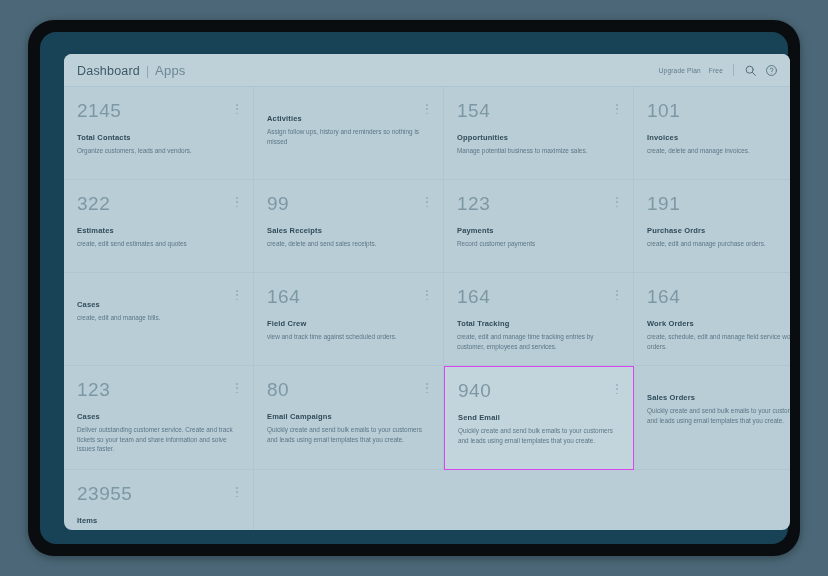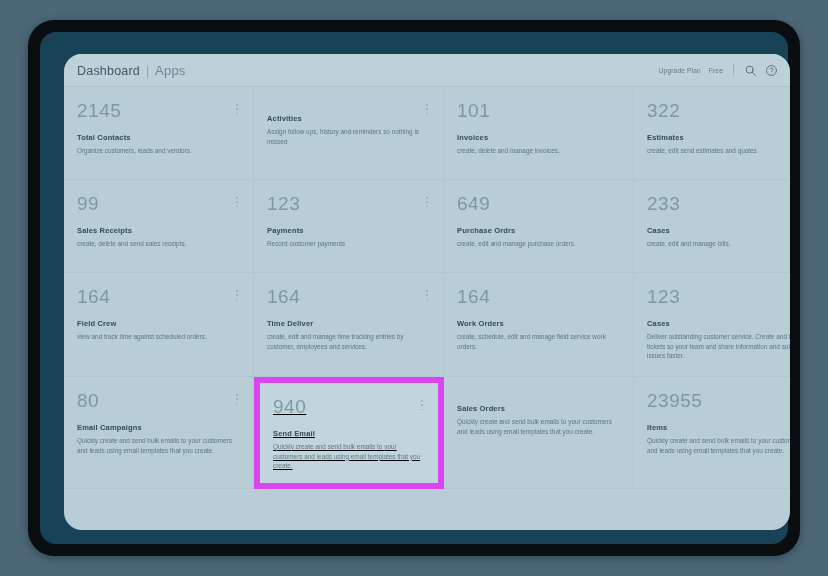--- a/index.html
+++ b/index.html
@@ -38,21 +38,21 @@
     border-radius: 16px;
   }
 
   #app-viewport {
     position: absolute;
     left: 24px;
     top: 22px;
     width: 726px;
     height: 476px;
     background: #b9cdd6;
-    border-radius: 18px;
+    border-radius: 8px;
     overflow: hidden;
   }
 
   
   #app-header {
     position: relative;
     height: 33px;
     background: #bed0d8;
     border-bottom: 1px solid #aec4ce;
     display: flex;
@@ -124,22 +124,21 @@
     position: relative;
     padding: 14px 14px 12px 13px;
     border-right: 1px solid #b0c5cf;
     border-bottom: 1px solid #b0c5cf;
     min-height: 93px;
     background: transparent;
   }
 
   .card.is-active {
     background: #c3d5dc;
-    border: 6px solid #d946ef;
-    text-decoration: underline;
+    border: 1px solid #d946ef;
   }
 
   .card-count {
     font-size: 19px;
     font-weight: 300;
     color: #7d98a5;
     line-height: 1;
     letter-spacing: .5px;
   }
 
@@ -235,20 +234,30 @@
           <div class="card">
             <div class="card-menu-icon">
               <span></span>
               <span></span>
               <span></span>
             </div>
             <div class="card-title">Activities</div>
             <div class="card-desc">Assign follow ups, history and reminders so nothing is missed</div>
           </div>
           <div class="card">
+            <div class="card-count">154</div>
+            <div class="card-menu-icon">
+              <span></span>
+              <span></span>
+              <span></span>
+            </div>
+            <div class="card-title">Opportunities</div>
+            <div class="card-desc">Manage potential business to maximize sales.</div>
+          </div>
+          <div class="card">
             <div class="card-count">101</div>
             <div class="card-title">Invoices</div>
             <div class="card-desc">create, delete and manage invoices.</div>
           </div>
           <div class="card">
             <div class="card-count">322</div>
             <div class="card-menu-icon">
               <span></span>
               <span></span>
               <span></span>
@@ -270,26 +279,25 @@
             <div class="card-count">123</div>
             <div class="card-menu-icon">
               <span></span>
               <span></span>
               <span></span>
             </div>
             <div class="card-title">Payments</div>
             <div class="card-desc">Record customer payments</div>
           </div>
           <div class="card">
-            <div class="card-count">649</div>
+            <div class="card-count">191</div>
             <div class="card-title">Purchase Ordrs</div>
             <div class="card-desc">create, edit and manage purchase orders.</div>
           </div>
           <div class="card">
-            <div class="card-count">233</div>
             <div class="card-menu-icon">
               <span></span>
               <span></span>
               <span></span>
             </div>
             <div class="card-title">Cases</div>
             <div class="card-desc">create, edit and manage bills.</div>
           </div>
           <div class="card">
             <div class="card-count">164</div>
@@ -301,21 +309,21 @@
             <div class="card-title">Field Crew</div>
             <div class="card-desc">view and track time against scheduled orders.</div>
           </div>
           <div class="card">
             <div class="card-count">164</div>
             <div class="card-menu-icon">
               <span></span>
               <span></span>
               <span></span>
             </div>
-            <div class="card-title">Time Deliver</div>
+            <div class="card-title">Total Tracking</div>
             <div class="card-desc">create, edit and manage time tracking entries by customer, employees and services.</div>
           </div>
           <div class="card">
             <div class="card-count">164</div>
             <div class="card-title">Work Orders</div>
             <div class="card-desc">create, schedule, edit and manage field service work orders.</div>
           </div>
           <div class="card tall">
             <div class="card-count">123</div>
             <div class="card-menu-icon">

